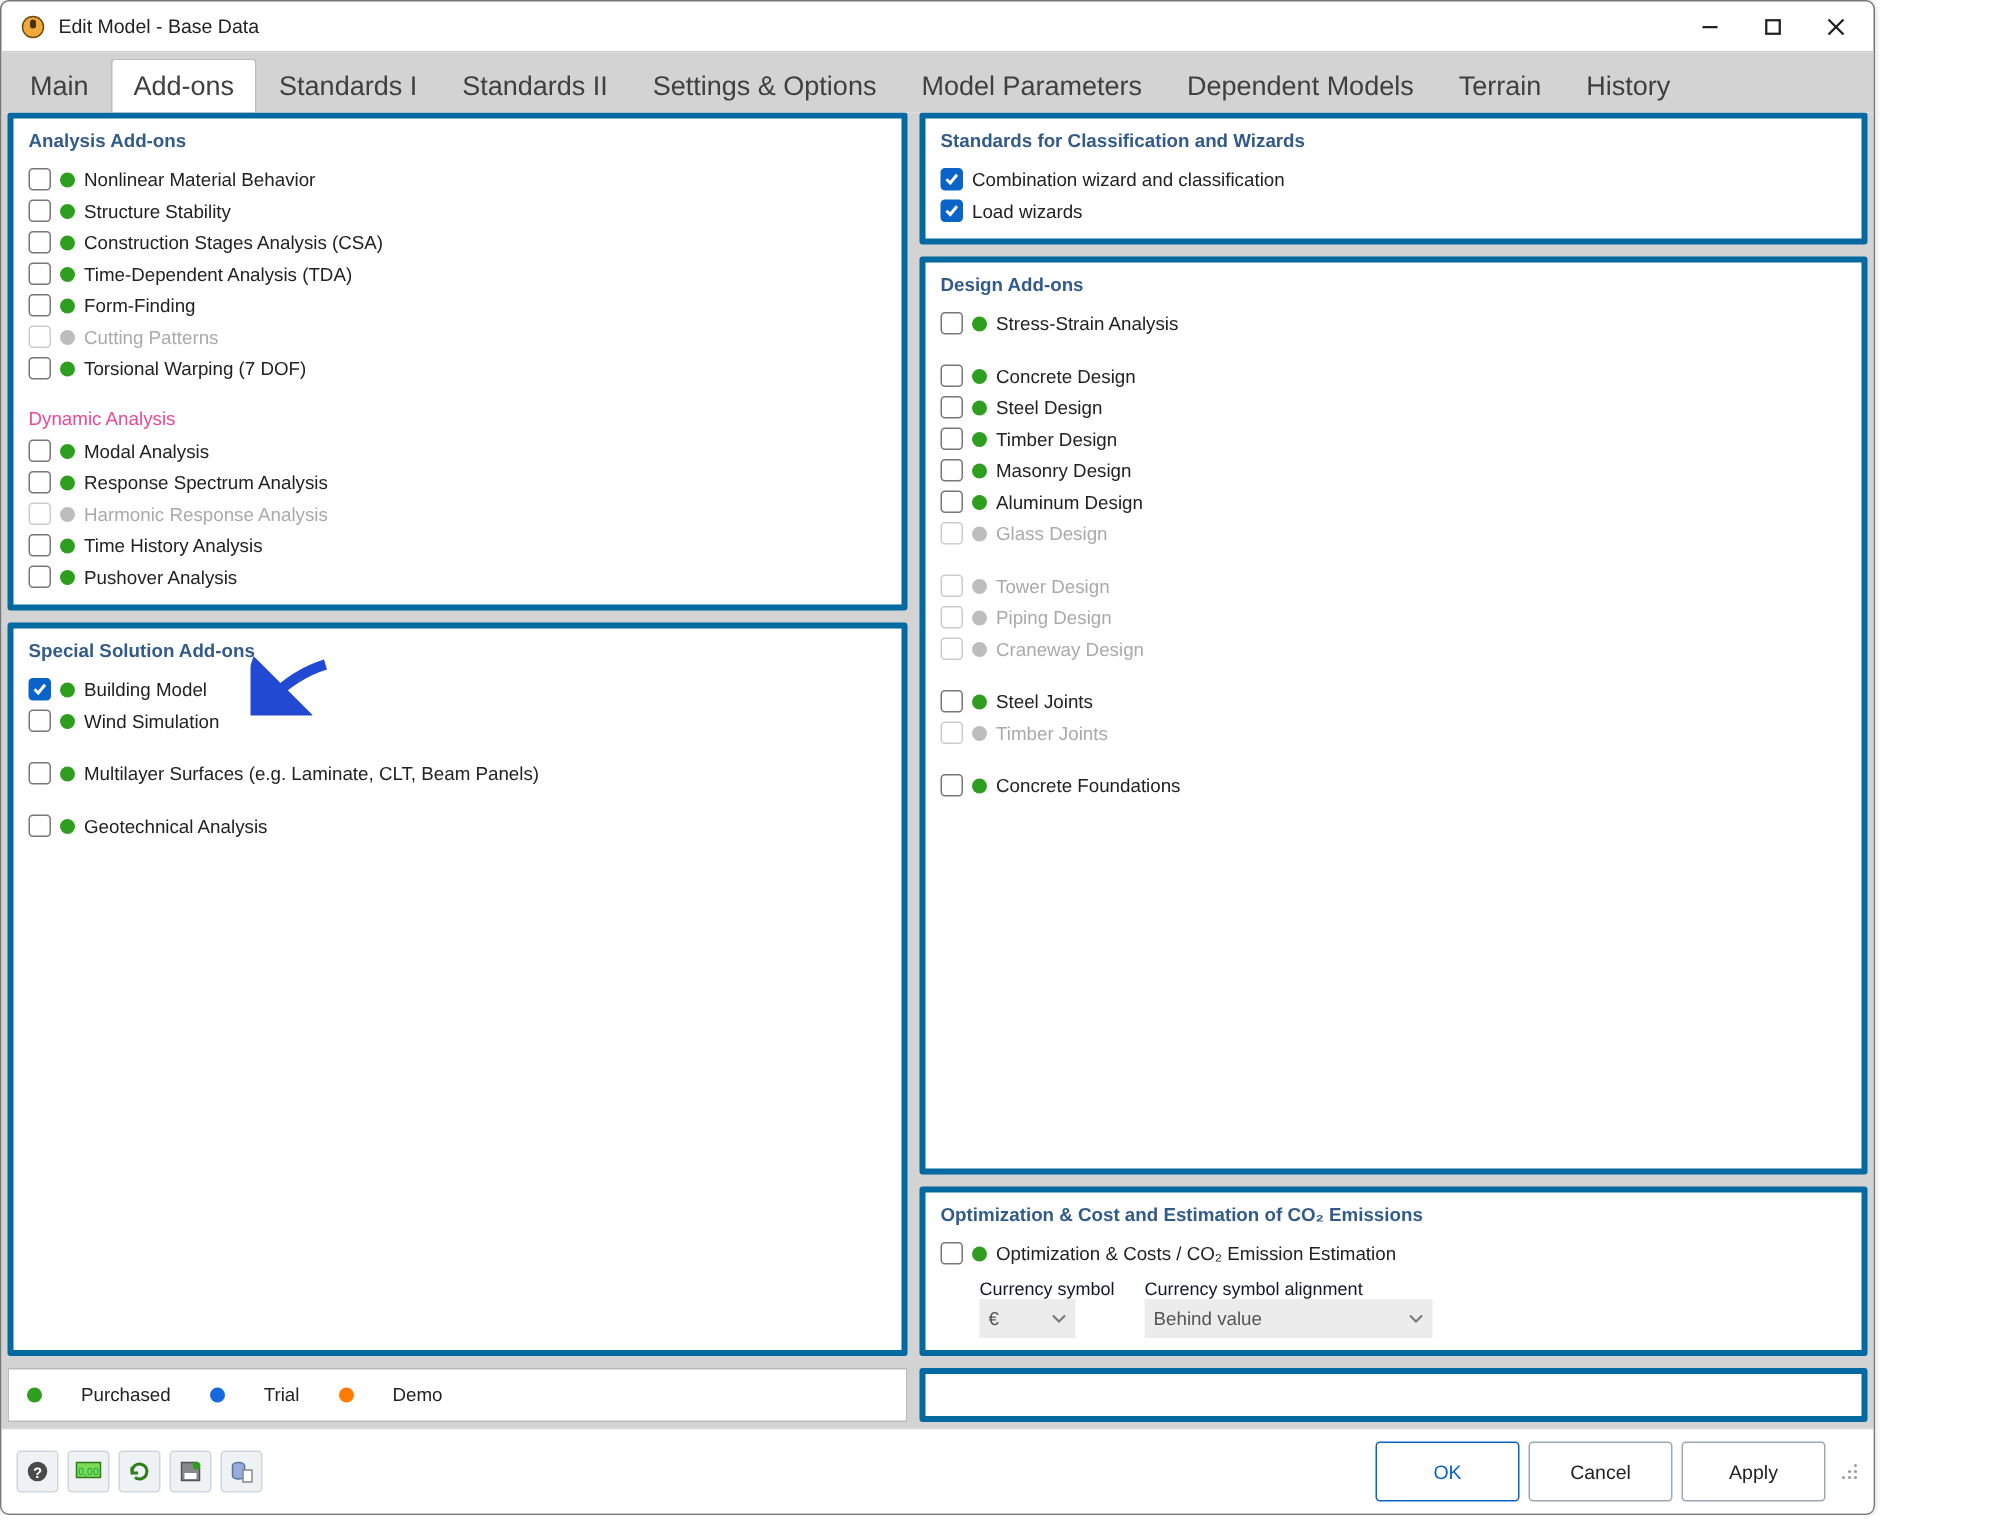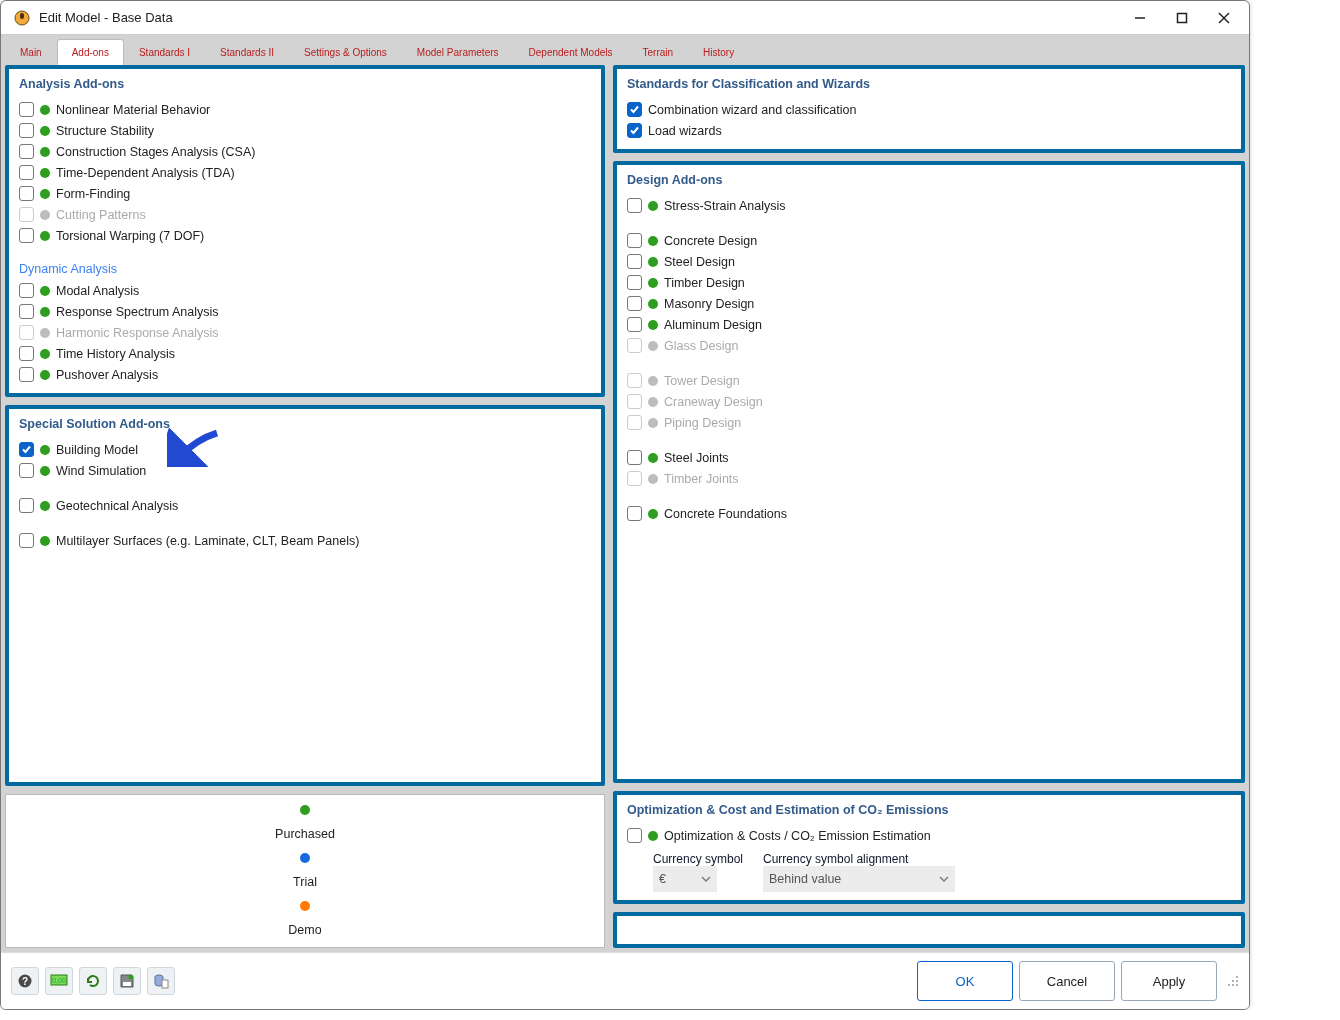--- a/index.html
+++ b/index.html
@@ -5,42 +5,42 @@
 * { box-sizing: border-box; font-family: "Segoe UI", Tahoma, sans-serif; }
 body { margin: 0; background: #fff; font-size: 12.5px; color: #222; }
 .window { width: 1250px; height: 1010px; border: 1px solid #777; border-radius: 6px; overflow: hidden; display: flex; flex-direction: column; box-shadow: 0 0 4px rgba(0,0,0,0.2); }
 .titlebar { height: 34px; display: flex; align-items: center; padding: 13px 4px; border-bottom: 1px solid #ccc; }
 .titlebar .icon { width: 18px; height: 18px; margin: 0 8px 0 8px; display:flex; align-items:center; justify-content:center; }
 .titlebar .title { flex: 0 0 auto; font-size: 13px; }
 .titlebar .spacer { flex: 1; }
 .winbtn { width: 42px; height: 28px; display: flex; align-items: center; justify-content: center; border-radius: 4px; }
 .chrome-area { background: #d3d3d3; padding: 4px 4px 0 4px; }
 .tabs { display: flex; gap: 0; }
-.tab { padding: 7px 14px; font-size: 10px; color: #b91c1c; border: 1px solid transparent; border-bottom: none; cursor: default; }
+.tab { padding: 7px 14px; font-size: 18px; color: #404040; border: 1px solid transparent; border-bottom: none; cursor: default; }
 .tab.active { background: #fff; border-color: #bbb; border-top-left-radius:3px; border-top-right-radius:3px; }
 .content { flex: 1; background: #d3d3d3; padding: 0 4px 4px 4px; display: flex; gap: 8px; overflow: hidden; }
 .col { display: flex; flex-direction: column; gap: 8px; }
 .col.left { width: 600px; }
 .col.right { flex: 1; }
 .panel { background: #fff; border: 4px solid #0369a1; border-radius: 2px; padding: 8px 10px; }
 .panel.fill { flex: 1; }
 .section-title { color: #335b8a; font-weight: 600; font-size: 12.5px; margin-bottom: 8px; }
-.subhead { color: #3b82f6; font-size: 12.5px; margin: 10px 0 4px 0; }
+.subhead { color: #ec4899; font-size: 12.5px; margin: 10px 0 4px 0; }
 .row { display: flex; align-items: center; gap: 6px; padding: 3px 0; position: relative; }
 .row.disabled { color: #aaa; }
 .cb { width: 15px; height: 15px; border: 1px solid #777; border-radius: 3px; background: #fff; display:flex; align-items:center; justify-content:center; }
 .cb.checked { background: #0a63c9; border-color: #0a63c9; }
 .cb.checked svg { stroke: #fff; }
 .cb.disabled { border-color: #ccc; }
 .dot { width: 10px; height: 10px; border-radius: 50%; flex: 0 0 auto; }
 .dot.green { background: #2e9e1f; }
 .dot.gray { background: #bdbdbd; }
 .dot.blue { background: #1769e0; }
 .dot.orange { background: #ff7a00; }
-.legend { background:#fff; border:1px solid #bbb; padding: 10px 12px; display:flex; gap:12px; align-items:center;flex-direction:column; }
+.legend { background:#fff; border:1px solid #bbb; padding: 10px 12px; display:flex; gap:26px; align-items:center; }
 .footer { background:#fff; padding: 8px 10px; display:flex; align-items:center; gap:6px; border-top:1px solid #ddd; }
 .footer .spacer { flex:1; }
 .btn { min-width: 96px; height: 40px; border: 1px solid #9aa8b5; border-radius: 3px; background:#fff; font-size:13px; display:flex; align-items:center; justify-content:center; }
 .btn.primary { border-color:#0a63c9; color:#0a63c9; }
 .toolbtn { width:28px; height:28px; border:1px solid #cfd6dc; border-radius:3px; background:#eef2f5; display:flex; align-items:center; justify-content:center; }
 .select { border: none; background:#ececec; height:26px; padding: 0 6px; display:flex; align-items:center; justify-content:space-between; color:#555; min-width:60px; }
 .fieldlabel { color:#0f172a; font-size:12px; margin-bottom:0; }
 .opt-row { display:flex; gap:20px; margin-left:26px; margin-top:6px; }
 .arrow { position:absolute; left:148px; top:-12px; }
 </style>
@@ -183,26 +183,26 @@
                 </svg></span>
             </div>
             <div class="row">
               <div class="cb"></div>
               <span class="dot green"></span>
               <span>Wind Simulation</span>
             </div>
             <div class="row" style="margin-top: 14px;">
               <div class="cb"></div>
               <span class="dot green"></span>
+              <span>Multilayer Surfaces (e.g. Laminate, CLT, Beam Panels)</span>
+            </div>
+            <div class="row" style="margin-top: 14px;">
+              <div class="cb"></div>
+              <span class="dot green"></span>
               <span>Geotechnical Analysis</span>
-            </div>
-            <div class="row" style="margin-top: 14px;">
-              <div class="cb"></div>
-              <span class="dot green"></span>
-              <span>Multilayer Surfaces (e.g. Laminate, CLT, Beam Panels)</span>
             </div>
           </div>
       </div>
 
       <div class="legend">
         <span class="dot green"></span>
         <span>Purchased</span>
         <span class="dot blue"></span>
         <span>Trial</span>
         <span class="dot orange"></span>
@@ -275,26 +275,26 @@
             </div>
             <div style="height: 14px;"></div>
             <div class="row disabled">
               <div class="cb disabled"></div>
               <span class="dot gray"></span>
               <span>Tower Design</span>
             </div>
             <div class="row disabled">
               <div class="cb disabled"></div>
               <span class="dot gray"></span>
+              <span>Piping Design</span>
+            </div>
+            <div class="row disabled">
+              <div class="cb disabled"></div>
+              <span class="dot gray"></span>
               <span>Craneway Design</span>
-            </div>
-            <div class="row disabled">
-              <div class="cb disabled"></div>
-              <span class="dot gray"></span>
-              <span>Piping Design</span>
             </div>
             <div style="height: 14px;"></div>
             <div class="row">
               <div class="cb"></div>
               <span class="dot green"></span>
               <span>Steel Joints</span>
             </div>
             <div class="row disabled">
               <div class="cb disabled"></div>
               <span class="dot gray"></span>

